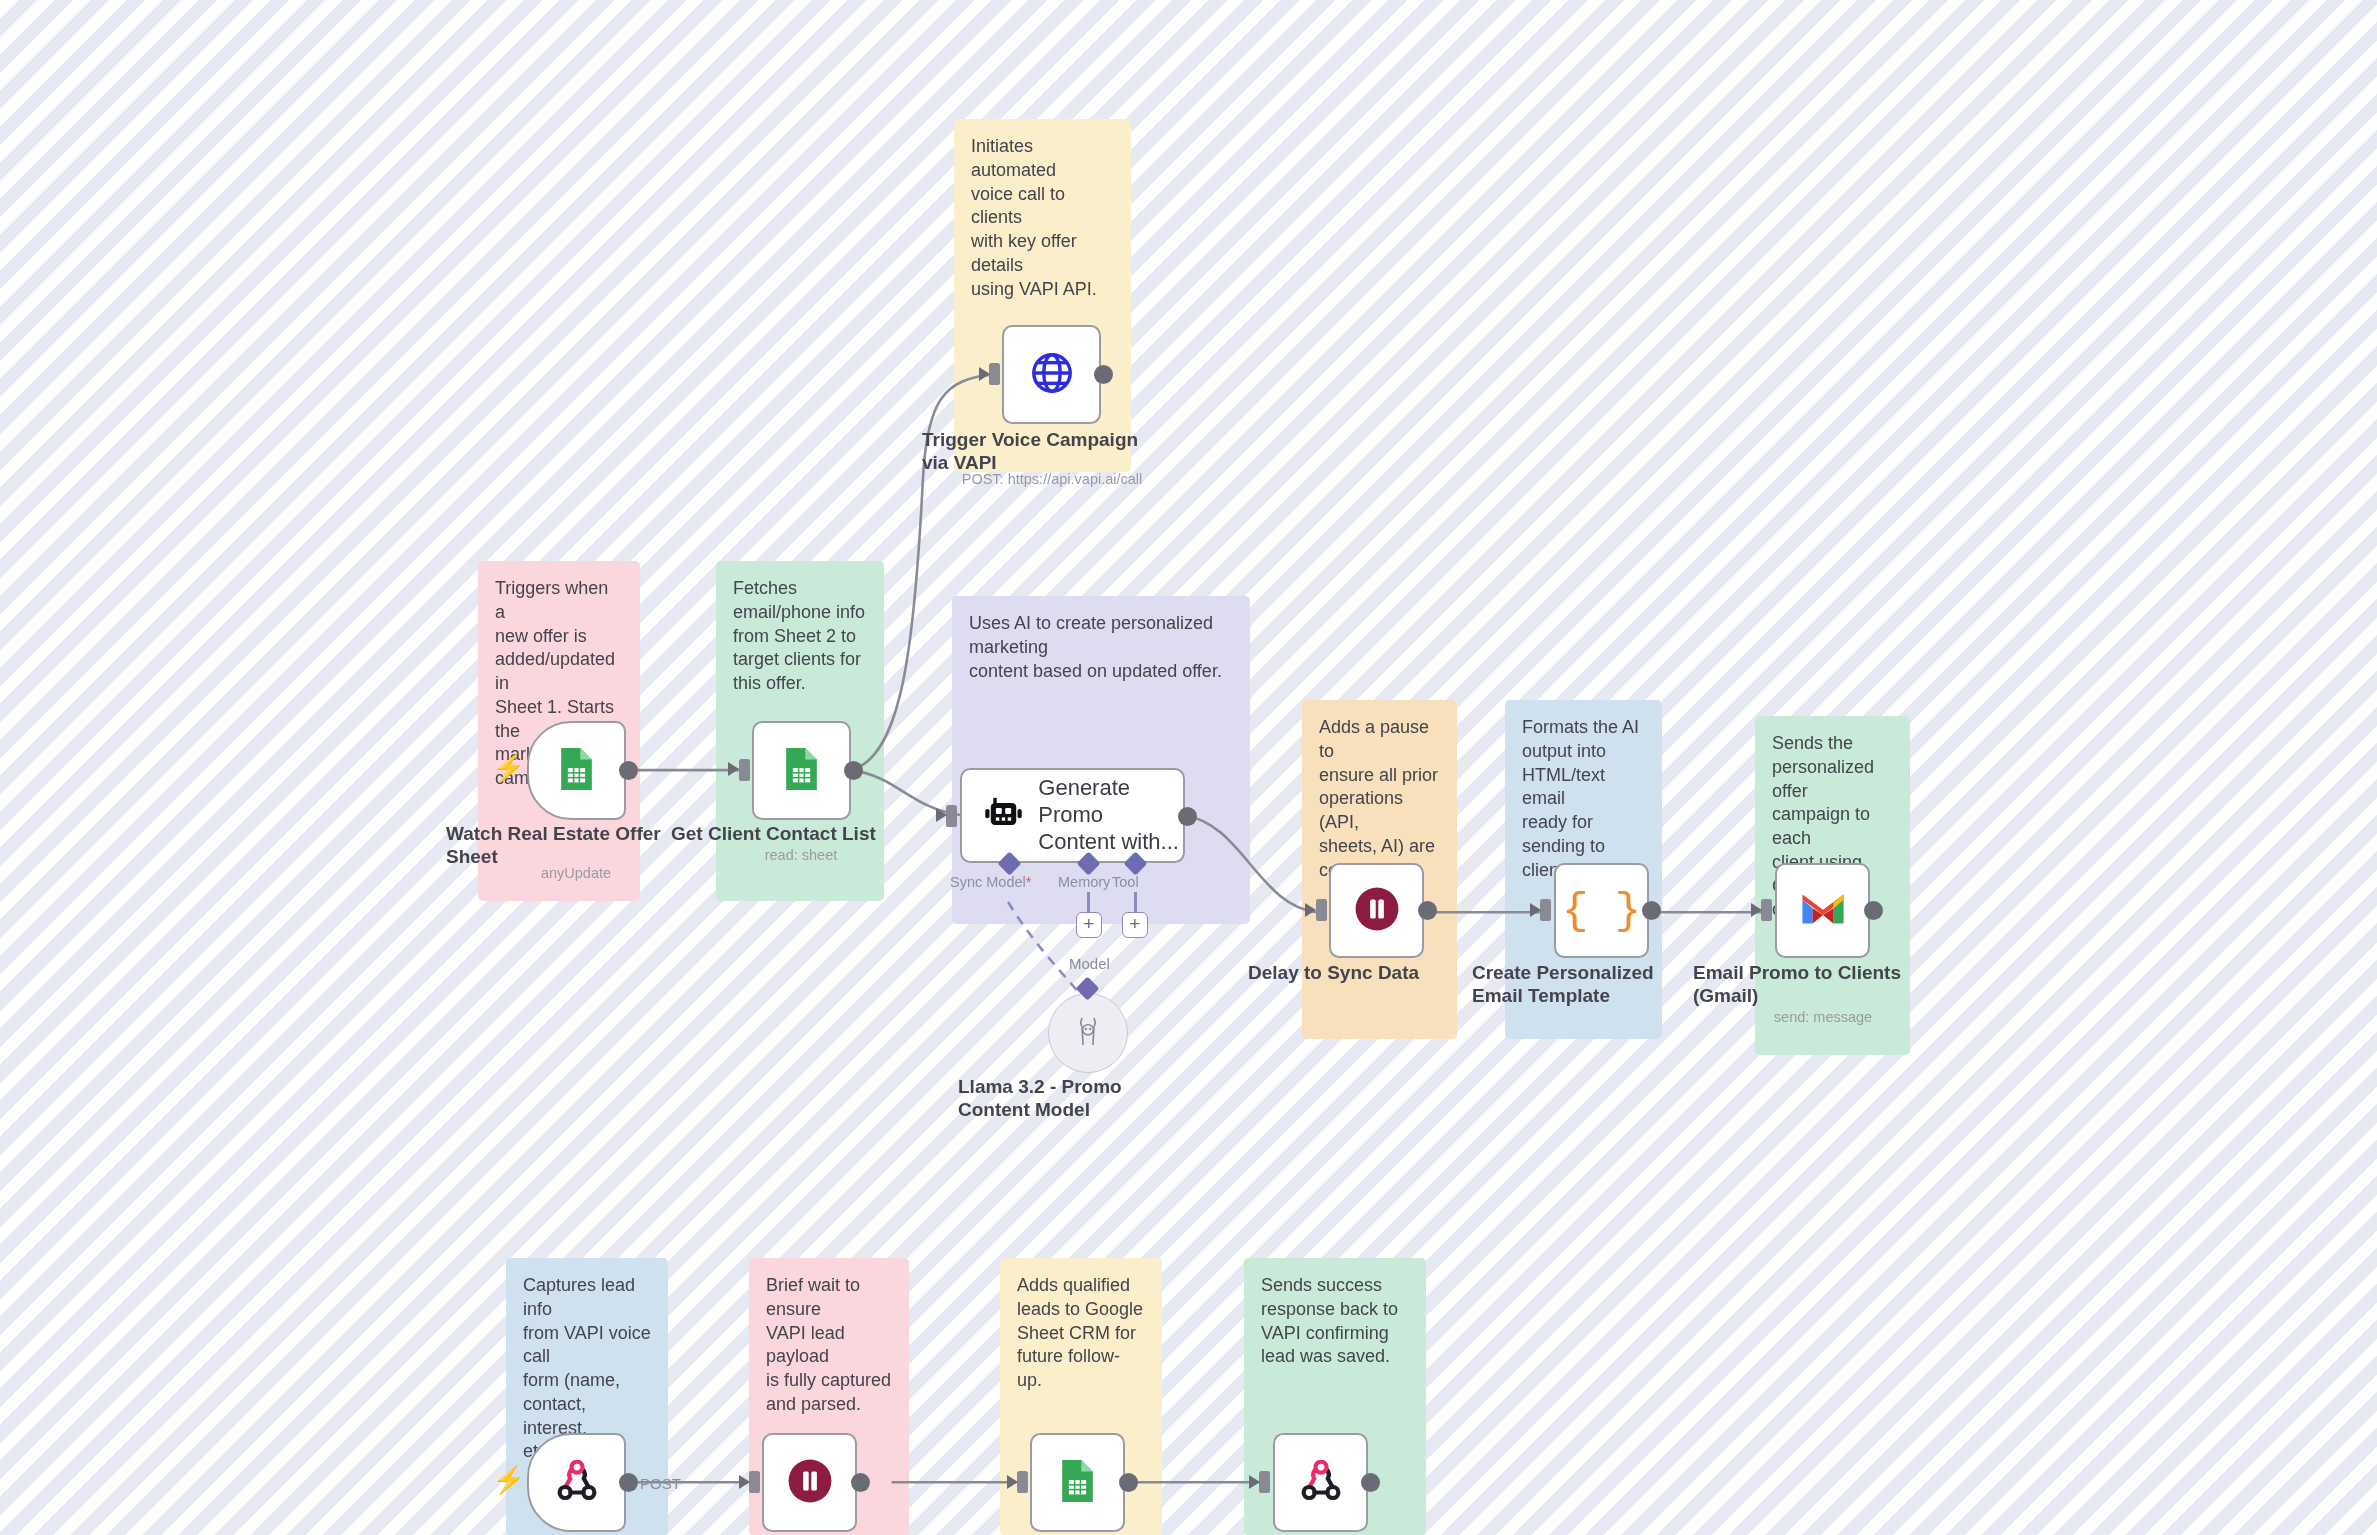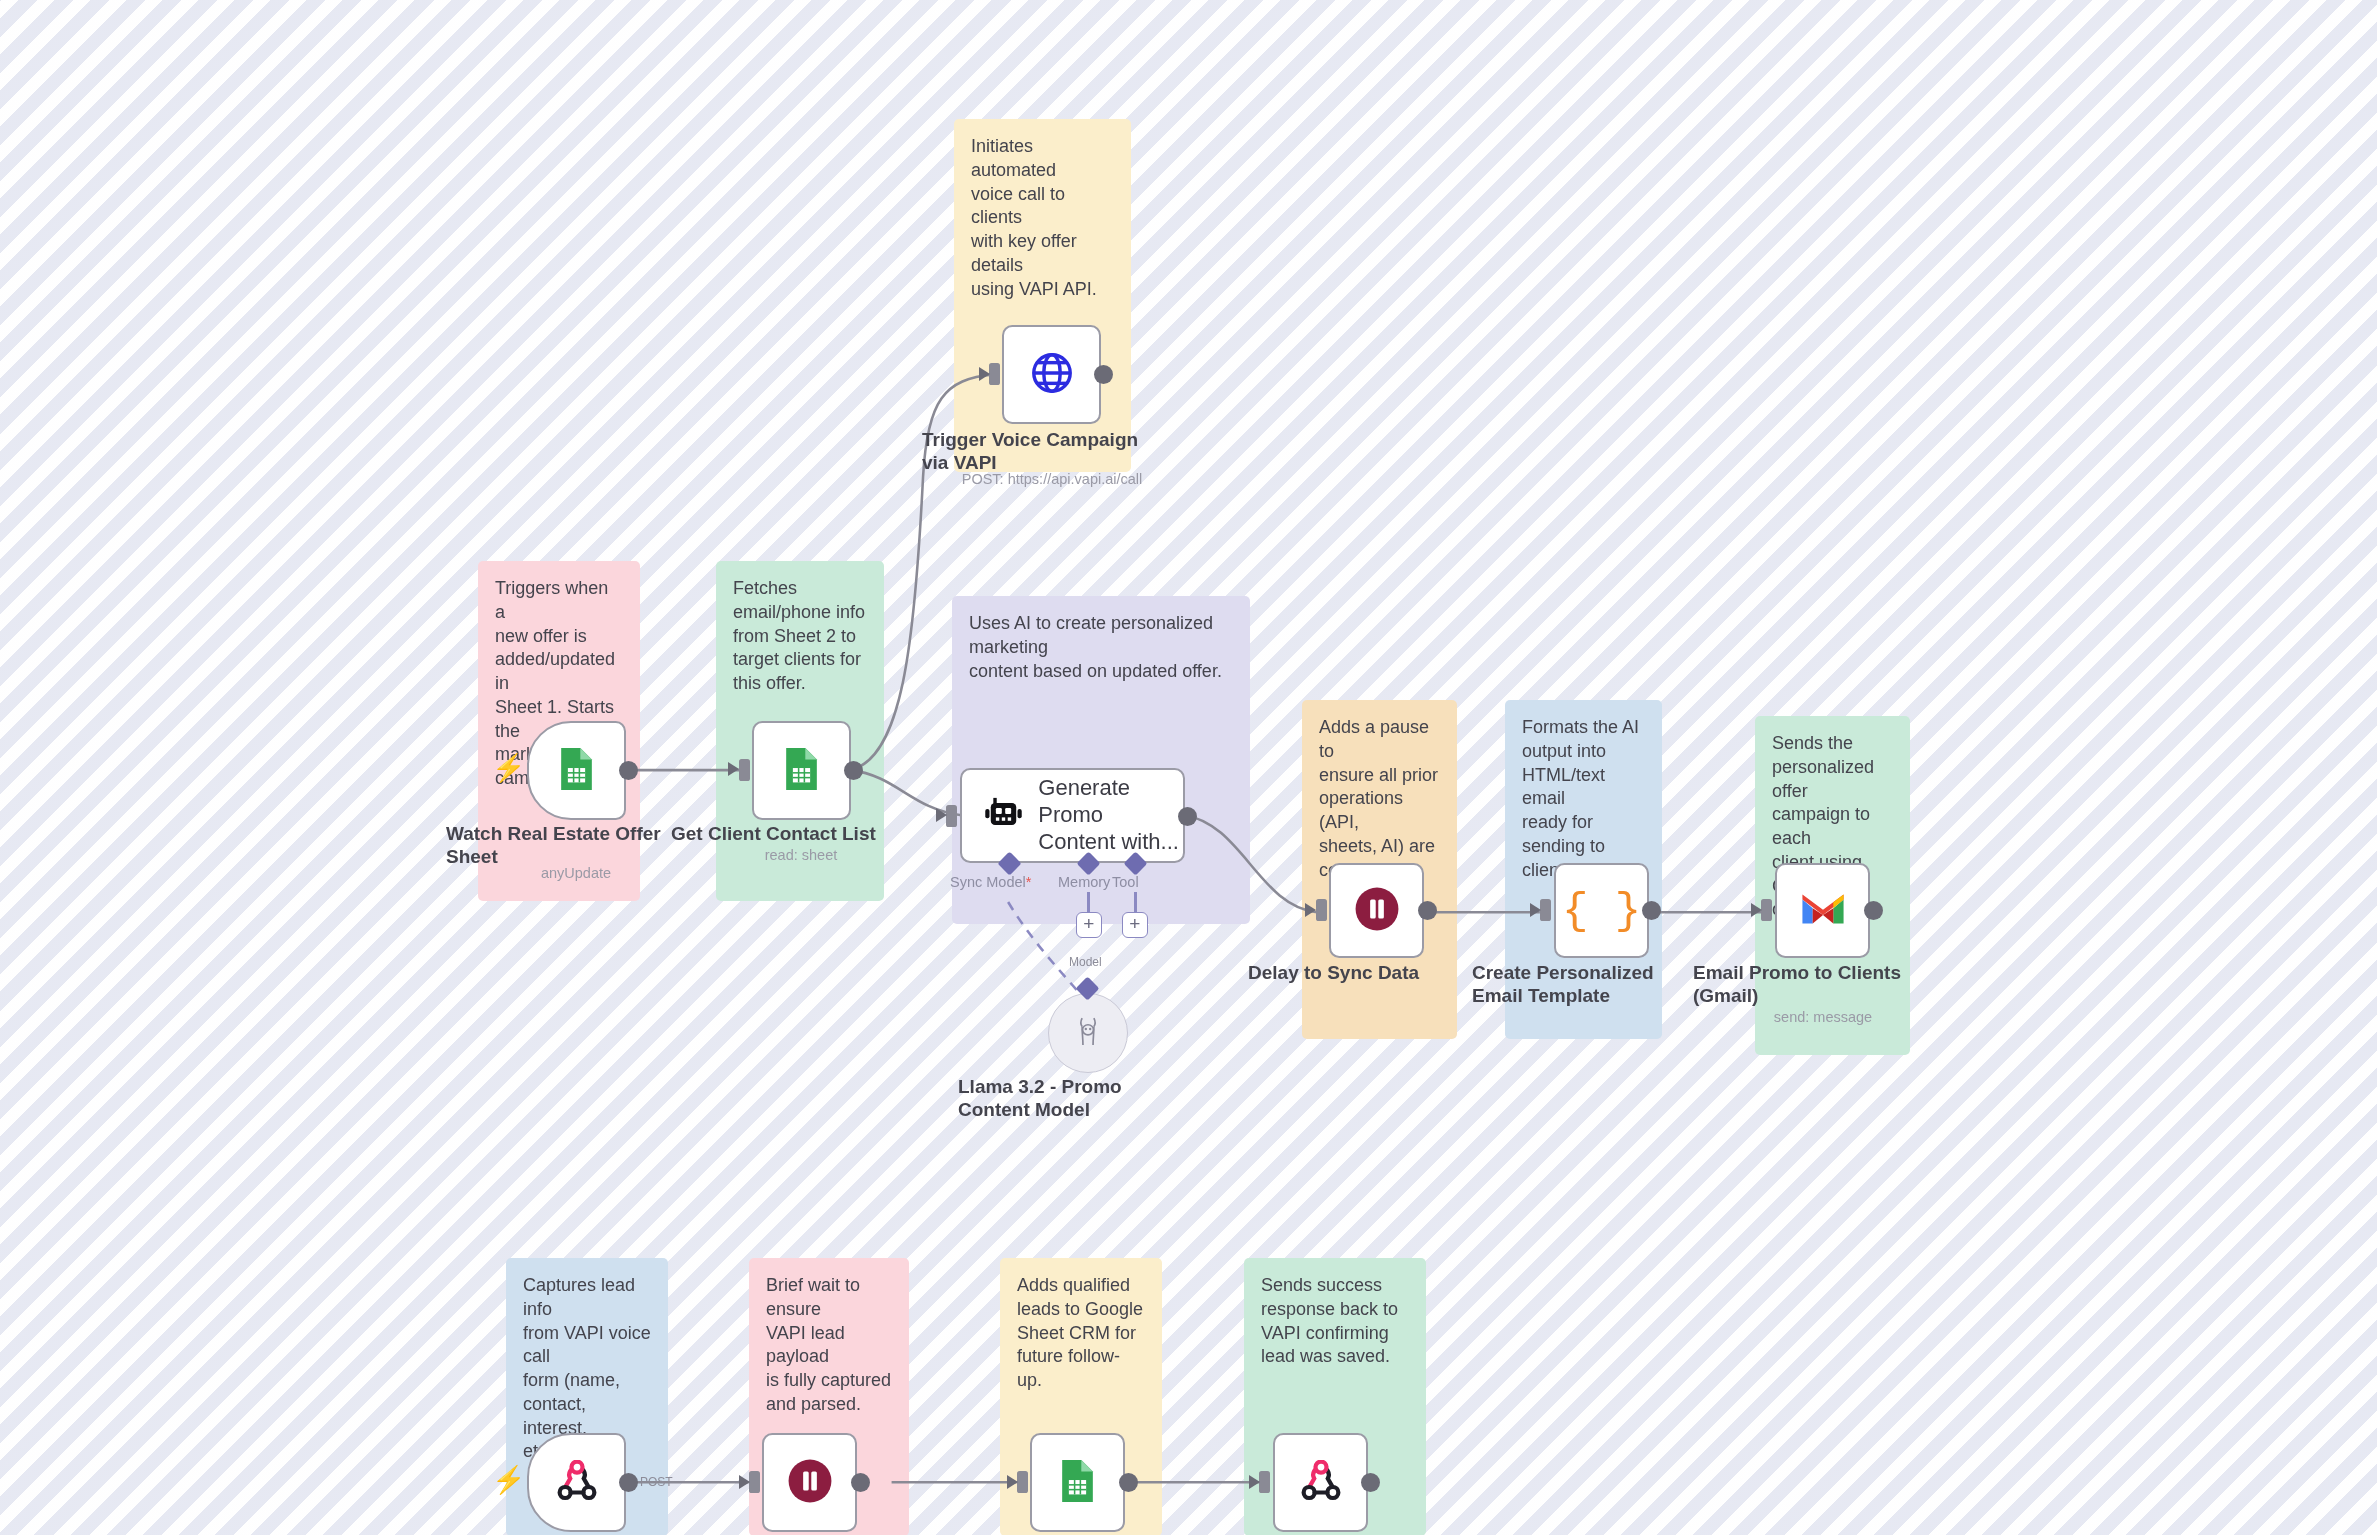--- a/index.html
+++ b/index.html
@@ -113,21 +113,21 @@
   }
   .bolt {
     position: absolute;
     font-size: 27px;
     color: #ff5a4f;
     z-index: 9;
     line-height: 1;
   }
   .edge-label {
     position: absolute;
-    font-size: 12px;
+    font-size: 15px;
     color: #8d8d99;
     z-index: 9;
     background: transparent;
   }
   
   .diamond {
     position: absolute;
     width: 17px; height: 17px;
     background: #6e6cb0;
     transform: rotate(45deg);

